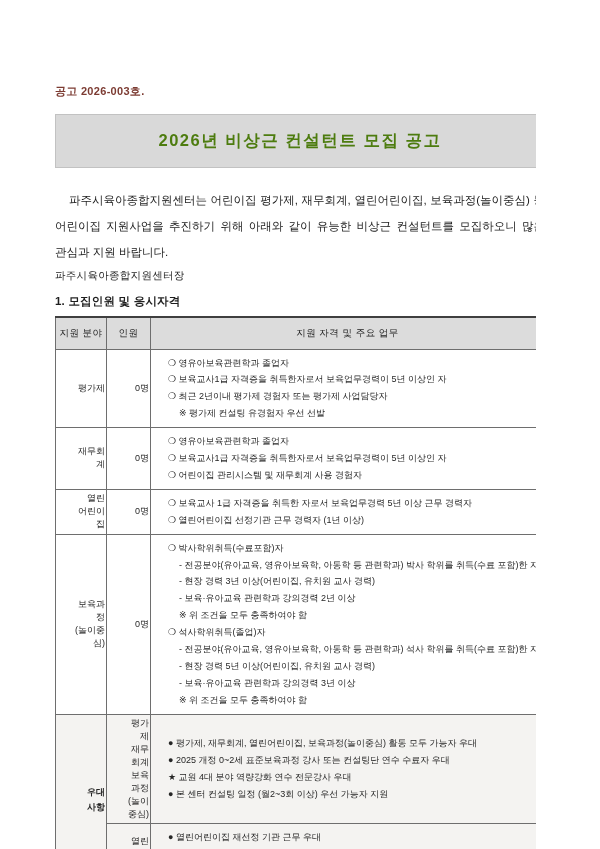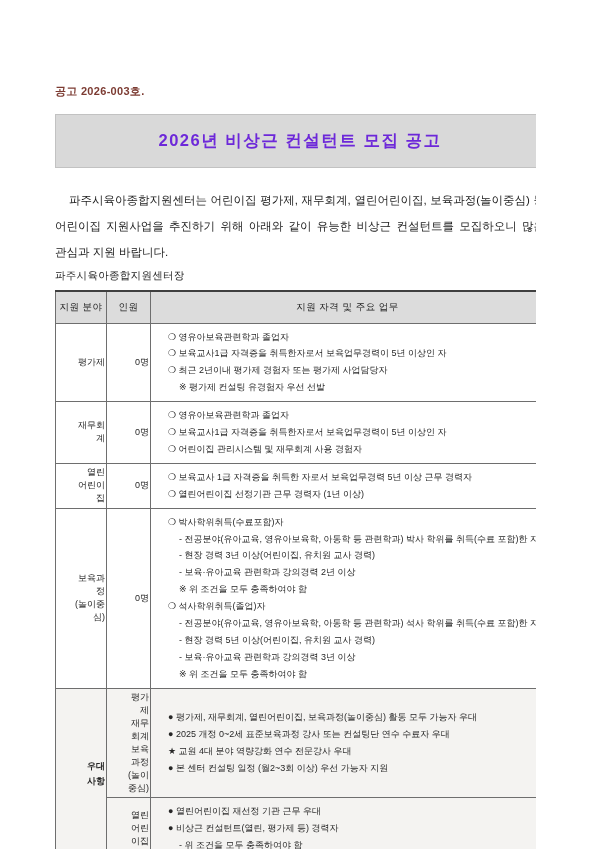--- a/index.html
+++ b/index.html
@@ -19,21 +19,21 @@
   .notice-no{
     margin-top:84px;font-size:11px;font-weight:700;color:var(--accent-red);
     letter-spacing:.3px;
   }
   .title-box{
     margin-top:15px;height:54px;background:var(--box-gray);
     border:1px solid #c2c2c2;
     display:flex;align-items:center;justify-content:center;
   }
   .title-box .title{
-    font-size:16.5px;font-weight:700;color:#6d28d9;letter-spacing:1.5px;
+    font-size:16.5px;font-weight:700;color:#4d7c0f;letter-spacing:1.5px;
   }
   .intro{
     margin-top:19px;font-size:11.5px;line-height:26px;text-align:justify;
     text-indent:14px;color:#1a1a1a;word-break:keep-all;
   }
   .date-line{margin-top:2px;text-align:right;font-size:11.5px;letter-spacing:.5px;}
   .sign-line{margin-top:4px;font-size:10.5px;letter-spacing:.3px;}
   .section-title{margin-top:11px;font-size:11.5px;font-weight:700;letter-spacing:.2px;}
 
   table.recruit{
@@ -69,20 +69,21 @@
     <div class="notice-no">공고 2026-003호.</div>
 
     <div class="title-box">
       <div class="title">2026년 비상근 컨설턴트 모집 공고</div>
     </div>
 
     <p class="intro">파주시육아종합지원센터는 어린이집 평가제, 재무회계, 열린어린이집, 보육과정(놀이중심) 등 어린이집 지원사업을 추진하기 위해 아래와 같이 유능한 비상근 컨설턴트를 모집하오니 많은 관심과 지원 바랍니다.</p>
 
     <div class="sign-line">파주시육아종합지원센터장</div>
 
+    <div class="section-title">1. 모집인원 및 응시자격</div>
 
     <table class="recruit">
       <colgroup>
           <col class="c1">
           <col class="c2">
           <col class="c3">
         </colgroup>
       <thead>
         <tr>
           <th>지원 분야</th>

